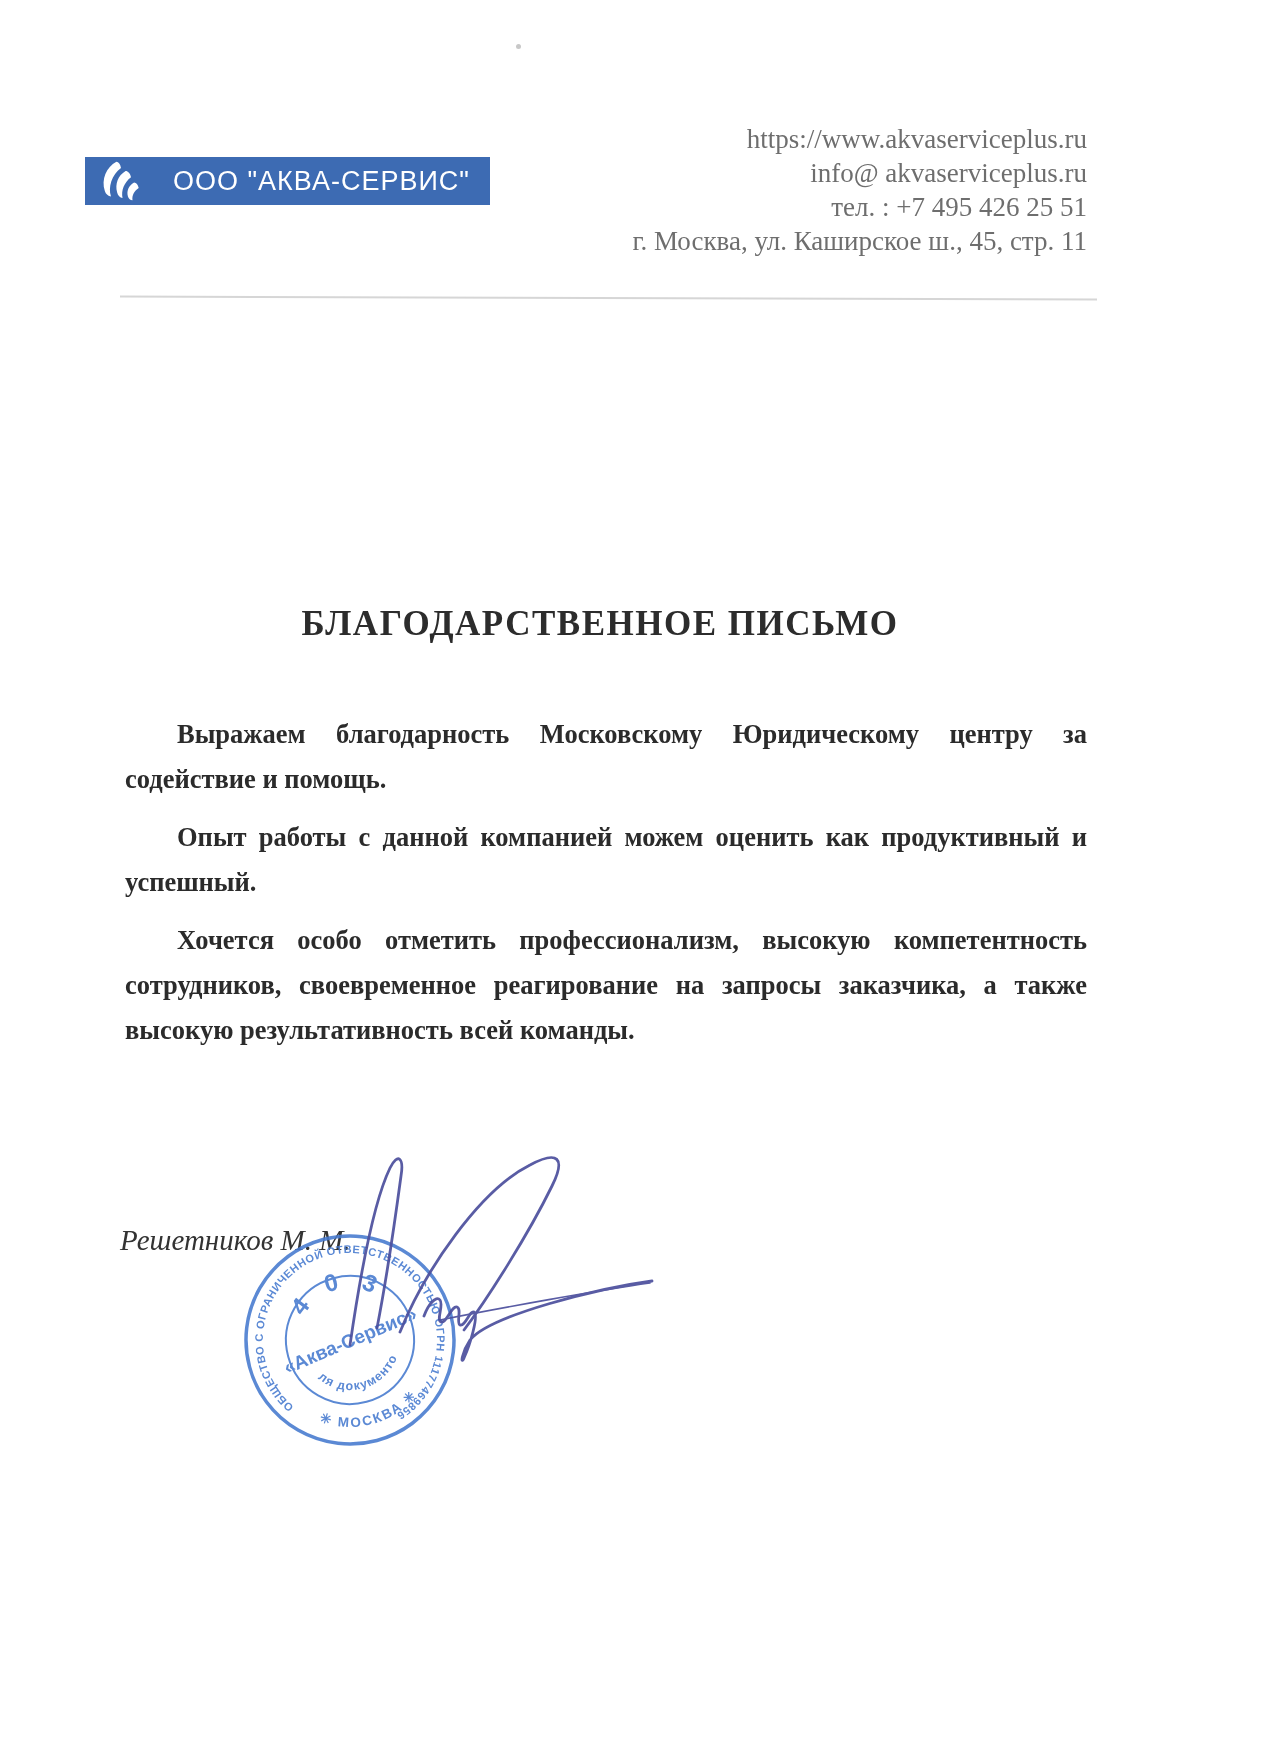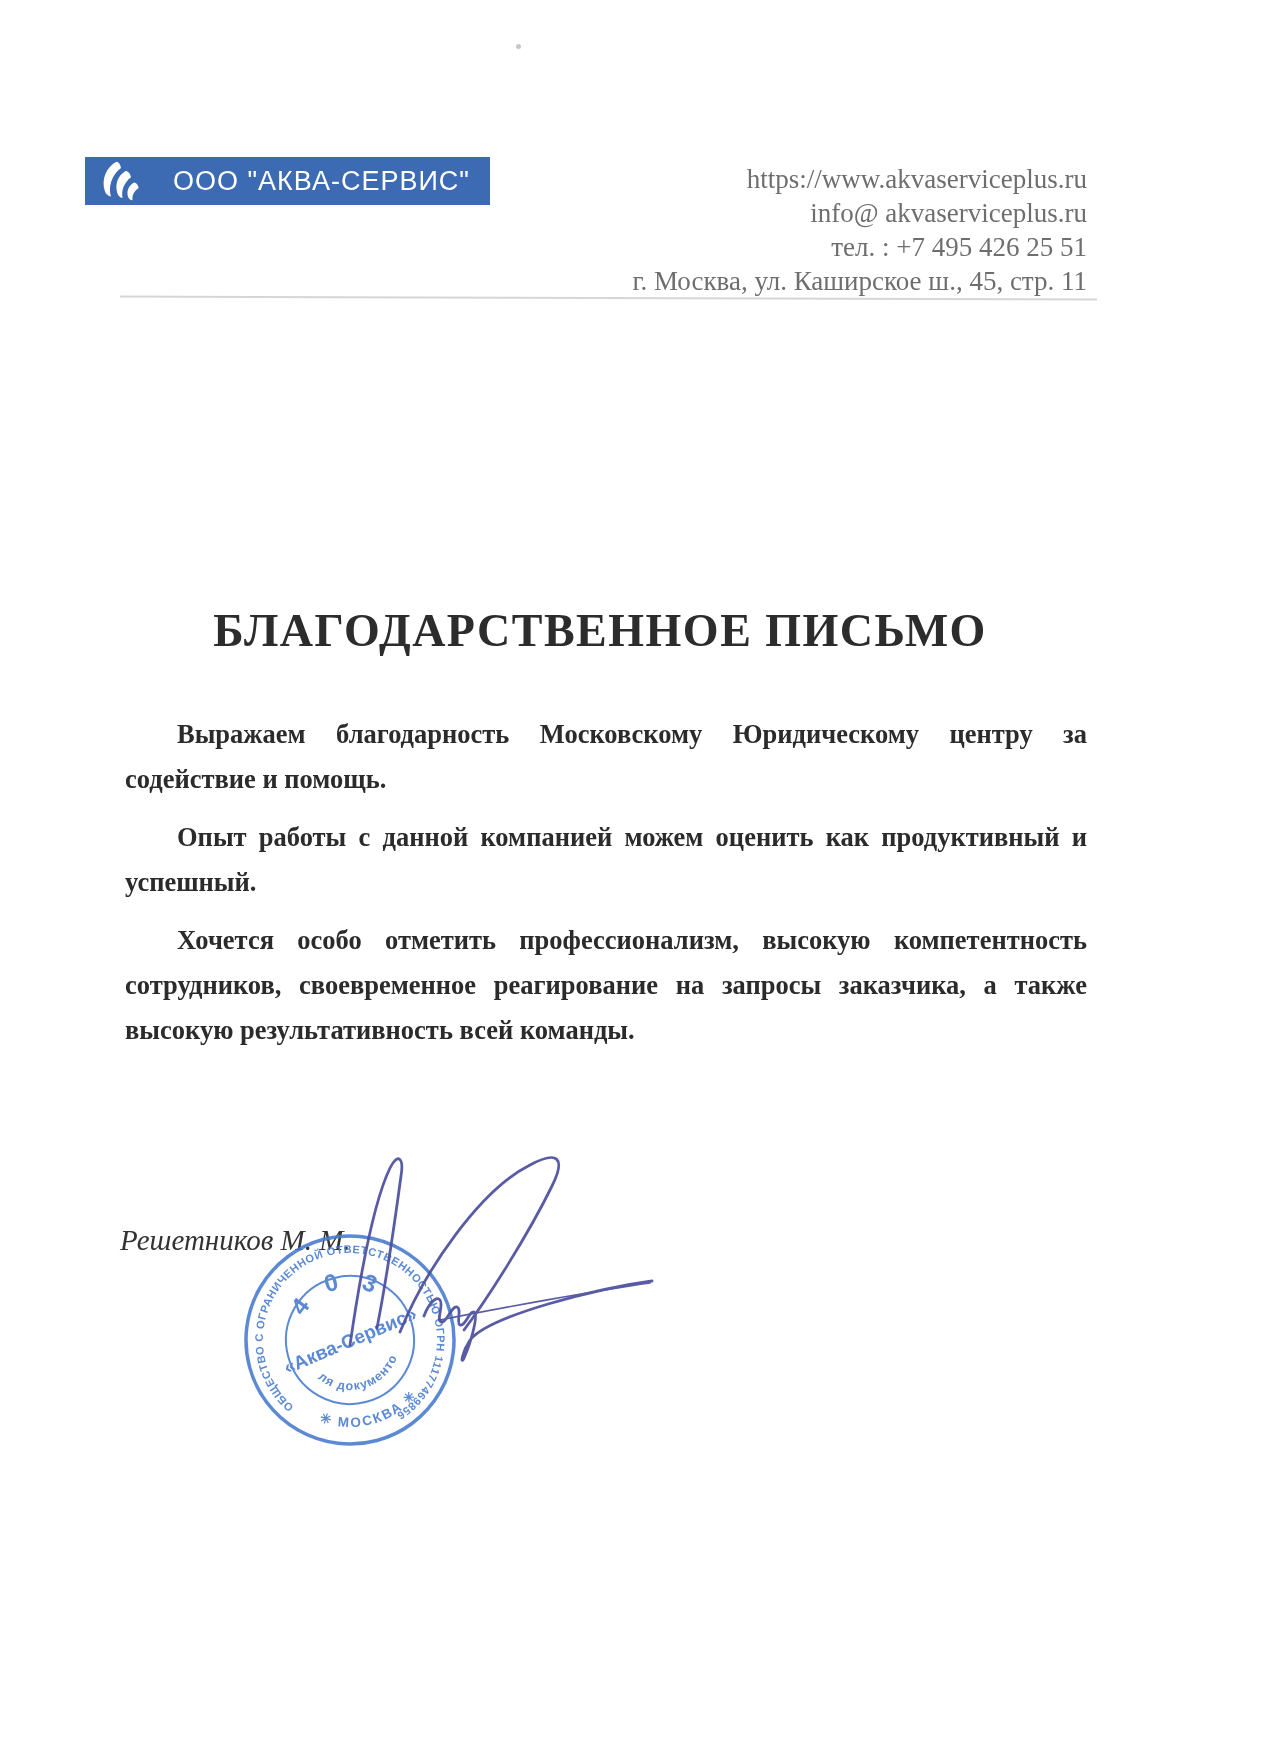--- a/index.html
+++ b/index.html
@@ -18,34 +18,34 @@
   }
   .logo-icon{width:44px;height:40px;margin-left:14px;flex:0 0 auto;}
   .logo-text{
     font-family:"Liberation Sans", sans-serif;
     color:#ffffff;font-size:27px;letter-spacing:1px;
     margin-left:30px;white-space:nowrap;
   }
   .contact{
     position:absolute;right:188px;top:122px;
     text-align:right;color:#6e6e6e;
-    font-size:27px;line-height:34px;white-space:nowrap;margin-top:40px;
+    font-size:27px;line-height:34px;white-space:nowrap;
   }
   .divider{
     position:absolute;left:120px;top:297px;width:977px;height:2px;
     background:#d6d6d6;transform:rotate(0.18deg);
   }
   .speck{
     position:absolute;left:516px;top:44px;width:5px;height:5px;
     background:#9a9a9a;border-radius:50%;opacity:.55;
   }
   
   .title{
     position:absolute;left:125px;top:604px;width:950px;
-    text-align:center;font-weight:bold;font-size:46px;
+    text-align:center;font-weight:bold;font-size:35px;
     letter-spacing:1.5px;color:#2c2c2c;
   }
   .body-text{
     position:absolute;left:125px;top:712px;width:962px;
     font-size:26.5px;line-height:45px;color:#2b2b2b;
   }
   .body-text p{
     margin:0 0 13px 0;text-align:justify;text-indent:52px;font-weight:bold;
   }
   .body-text p.wish{

